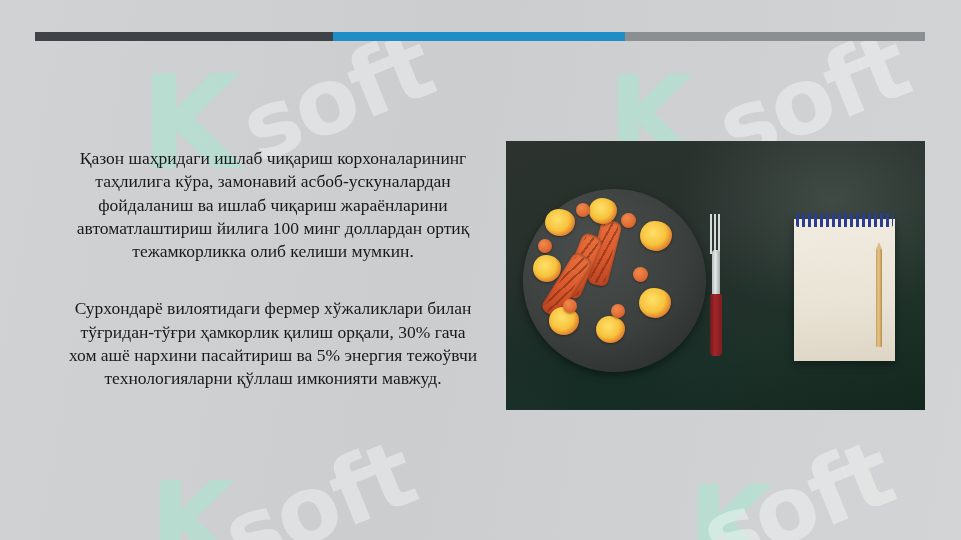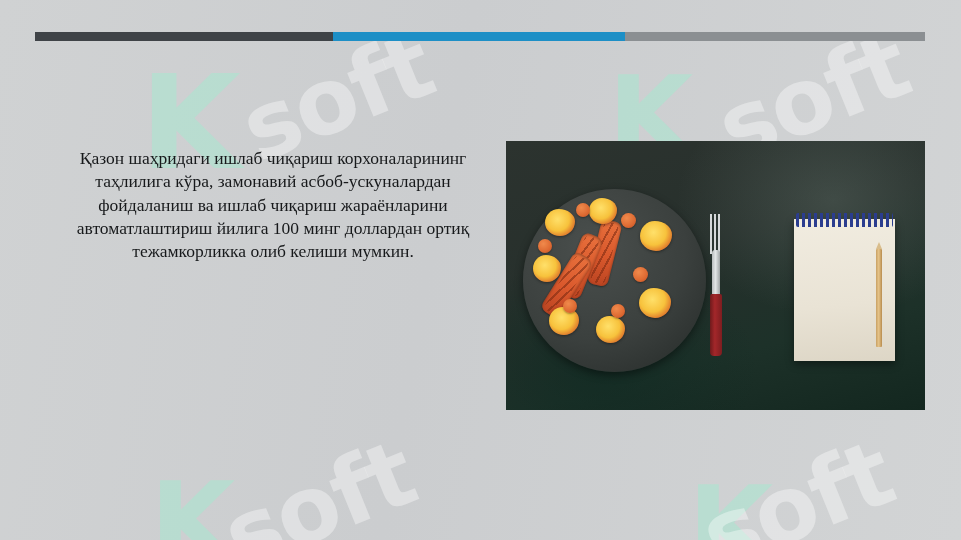--- a/index.html
+++ b/index.html
@@ -246,20 +246,21 @@
   <div id="title-bar">
     <div class="seg seg-dark"></div>
     <div class="seg seg-accent"></div>
     <div class="seg seg-light"></div>
   </div>
 
 
   <div id="body-col">
     <p>Қазон шаҳридаги  ишлаб чиқариш корхоналарининг таҳлилига кўра, замонавий асбоб-ускуналардан фойдаланиш ва ишлаб чиқариш жараёнларини автоматлаштириш йилига 100 минг доллардан ортиқ тежамкорликка олиб келиши мумкин.</p>
     <div class="para-gap"></div>
+    <p>Сурхондарё вилоятидаги фермер хўжаликлари билан тўғридан-тўғри ҳамкорлик қилиш орқали, 30% гача хом ашё нархини пасайтириш ва 5% энергия тежоўвчи технологияларни қўллаш имконияти мавжуд.</p>
   </div>
 
   <div id="photo-frame">
     <div id="photo">
 
       <div id="plate">
 
         <div class="sausage" style="left:71px; top:31px; width:21px; height:66px; transform:rotate(14deg);"></div>
         <div class="sausage" style="left:48px; top:44px; width:21px; height:66px; transform:rotate(22deg);"></div>
         <div class="sausage" style="left:33px; top:62px; width:21px; height:68px; transform:rotate(32deg);"></div>

